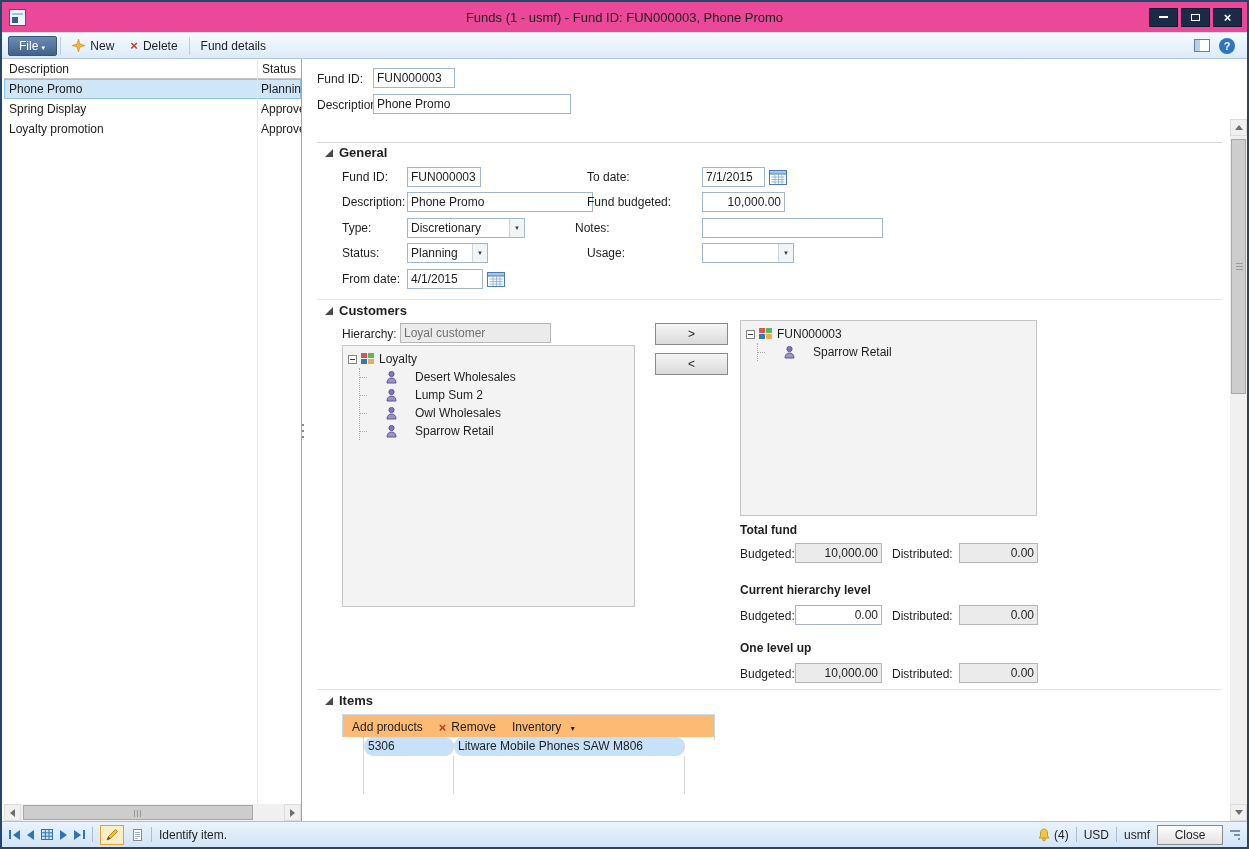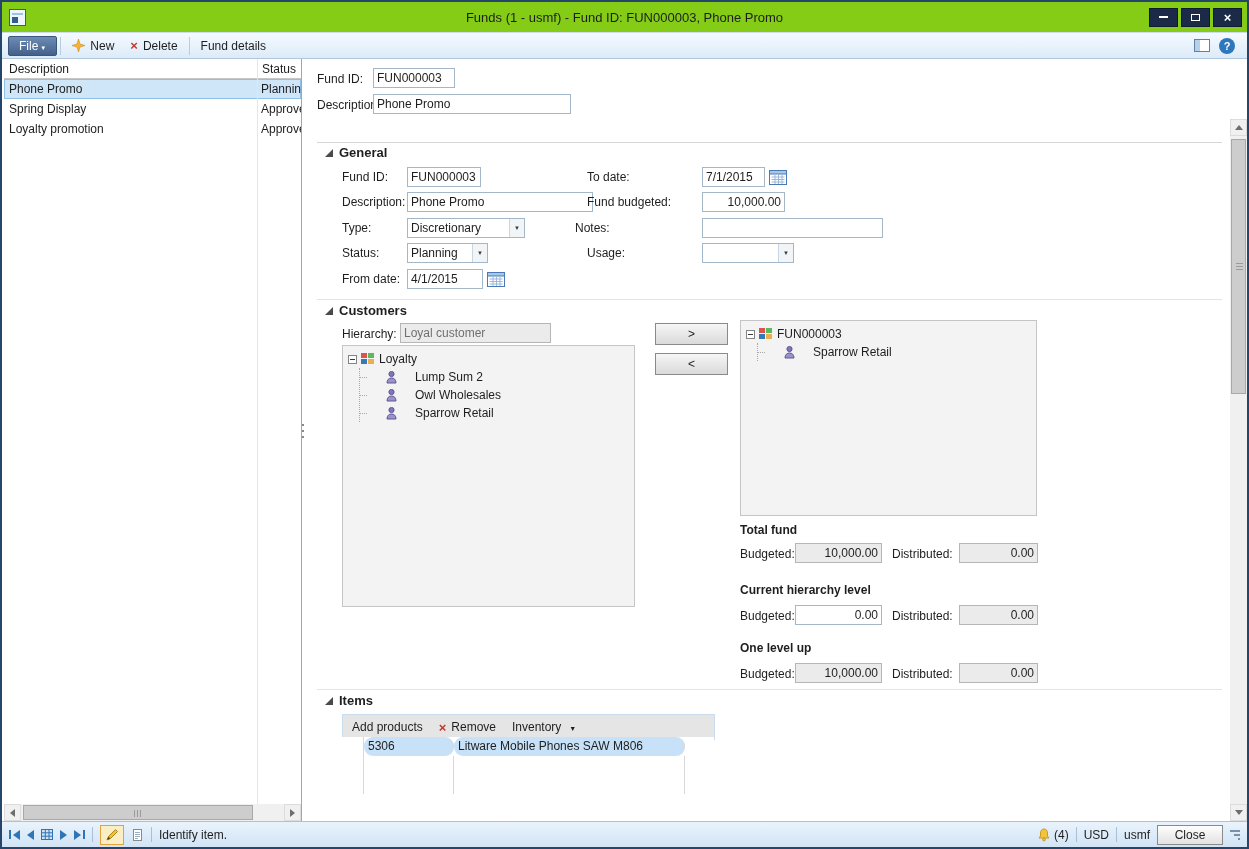--- a/index.html
+++ b/index.html
@@ -1,21 +1,21 @@
 <!DOCTYPE html>
 <html><head>
 <meta charset="utf-8">
 <style>
   * { box-sizing: border-box; }
   html,body { margin:0; padding:0; width:1249px; height:849px; overflow:hidden;
               font-family:"Liberation Sans", sans-serif; font-size:12px; color:#1e1e1e; background:#fff; }
   .window { position:absolute; inset:0; border:2px solid #25456b; background:#fff; }
 
   
-  .titlebar { position:absolute; top:0; left:0; right:0; height:30px; background:#84cc16; display:flex; align-items:center; }
+  .titlebar { position:absolute; top:0; left:0; right:0; height:30px; background:#ec4899; display:flex; align-items:center; }
   .app-icon { width:17px; height:17px; margin-left:7px; border:1px solid #2e5f8f; background:#eef5fc; position:relative; flex:none; }
   .app-icon::after { content:""; position:absolute; left:2px; bottom:2px; width:6px; height:6px; background:#2e5f8f; }
   .app-icon::before { content:""; position:absolute; left:2px; top:3px; right:2px; height:2px; background:#9ec3e8; }
   .title-text { position:absolute; left:120px; right:120px; text-align:center; font-size:13px; }
   .win-controls { margin-left:auto; display:flex; gap:3px; padding-right:5px; z-index:2; }
   .win-btn { width:29px; height:19px; background:#1b2a47; border:1px solid #0e1b33; color:#fff;
              display:flex; align-items:center; justify-content:center; cursor:default; }
   .glyph-min { width:9px; height:2px; background:#fff; }
   .glyph-max { width:9px; height:7px; border:1px solid #fff; }
   .glyph-close { font-size:13px; font-weight:bold; line-height:1; }
@@ -81,21 +81,21 @@
   .tnode { display:flex; align-items:center; height:18px; gap:4px; padding-left:2px; }
   .expander { position:relative; width:9px; height:9px; border:1px solid #848484; background:#fff; flex:none; }
   .expander::after { content:""; position:absolute; left:1px; top:3px; width:5px; height:1px; background:#3a3a3a; }
   .tchildren { margin-left:13px; border-left:1px dotted #a8a8a8; }
   .tchild { display:flex; align-items:center; height:18px; gap:18px; }
   .tchild::before { content:""; width:7px; border-top:1px dotted #a8a8a8; margin-right:1px; flex:none; }
   .xferbtn { position:absolute; width:73px; height:22px; background:linear-gradient(#f6f6f6,#dadada); border:1px solid #8a8a8a;
              text-align:center; line-height:20px; }
 
   
-  .items-toolbar { position:absolute; height:21px; background:#e5e5e5; border:1px solid #c9dcee;
+  .items-toolbar { position:absolute; height:21px; background:#fdba74; border:1px solid #c9dcee;
                    display:flex; align-items:center; gap:16px; padding:12px 9px; }
   .it-btn { display:flex; align-items:center; gap:5px; }
   .inv-arrow::after { content:"▼"; font-size:7px; color:#1e1e1e; margin-left:3px; }
   .items-grid { position:absolute; background:#fff; }
   .g-row { display:flex; height:19px; }
   .g-row > div { border-right:1px solid #d8d8d8; padding:2px 4px 0; overflow:hidden; white-space:nowrap; }
   .g-head { border-bottom:1px solid #bcbcbc; }
   .g-head > div { padding-top:2px; }
   .g-cb { width:22px; display:flex; align-items:center; justify-content:center; padding:0 !important; }
   .g-item { width:90px; }
@@ -282,20 +282,27 @@
             <rect x="7" y="6" width="6" height="5" fill="#f0ad4e"></rect>
           </svg>
         <span>Loyalty</span>
       </div>
       <div class="tchildren">
         <div class="tchild">
           <svg width="11" height="13" viewBox="0 0 11 13">
               <circle cx="5.5" cy="3" r="2.6" fill="#8077b8" stroke="#5f5796"></circle>
               <path d="M1 12 C1 8.5 3 7 5.5 7 C8 7 10 8.5 10 12 Z" fill="#9a93c8" stroke="#5f5796"></path>
             </svg>
+          <span>Desert Wholesales</span>
+        </div>
+        <div class="tchild">
+          <svg width="11" height="13" viewBox="0 0 11 13">
+              <circle cx="5.5" cy="3" r="2.6" fill="#8077b8" stroke="#5f5796"></circle>
+              <path d="M1 12 C1 8.5 3 7 5.5 7 C8 7 10 8.5 10 12 Z" fill="#9a93c8" stroke="#5f5796"></path>
+            </svg>
           <span>Lump Sum 2</span>
         </div>
         <div class="tchild">
           <svg width="11" height="13" viewBox="0 0 11 13">
               <circle cx="5.5" cy="3" r="2.6" fill="#8077b8" stroke="#5f5796"></circle>
               <path d="M1 12 C1 8.5 3 7 5.5 7 C8 7 10 8.5 10 12 Z" fill="#9a93c8" stroke="#5f5796"></path>
             </svg>
           <span>Owl Wholesales</span>
         </div>
         <div class="tchild">

